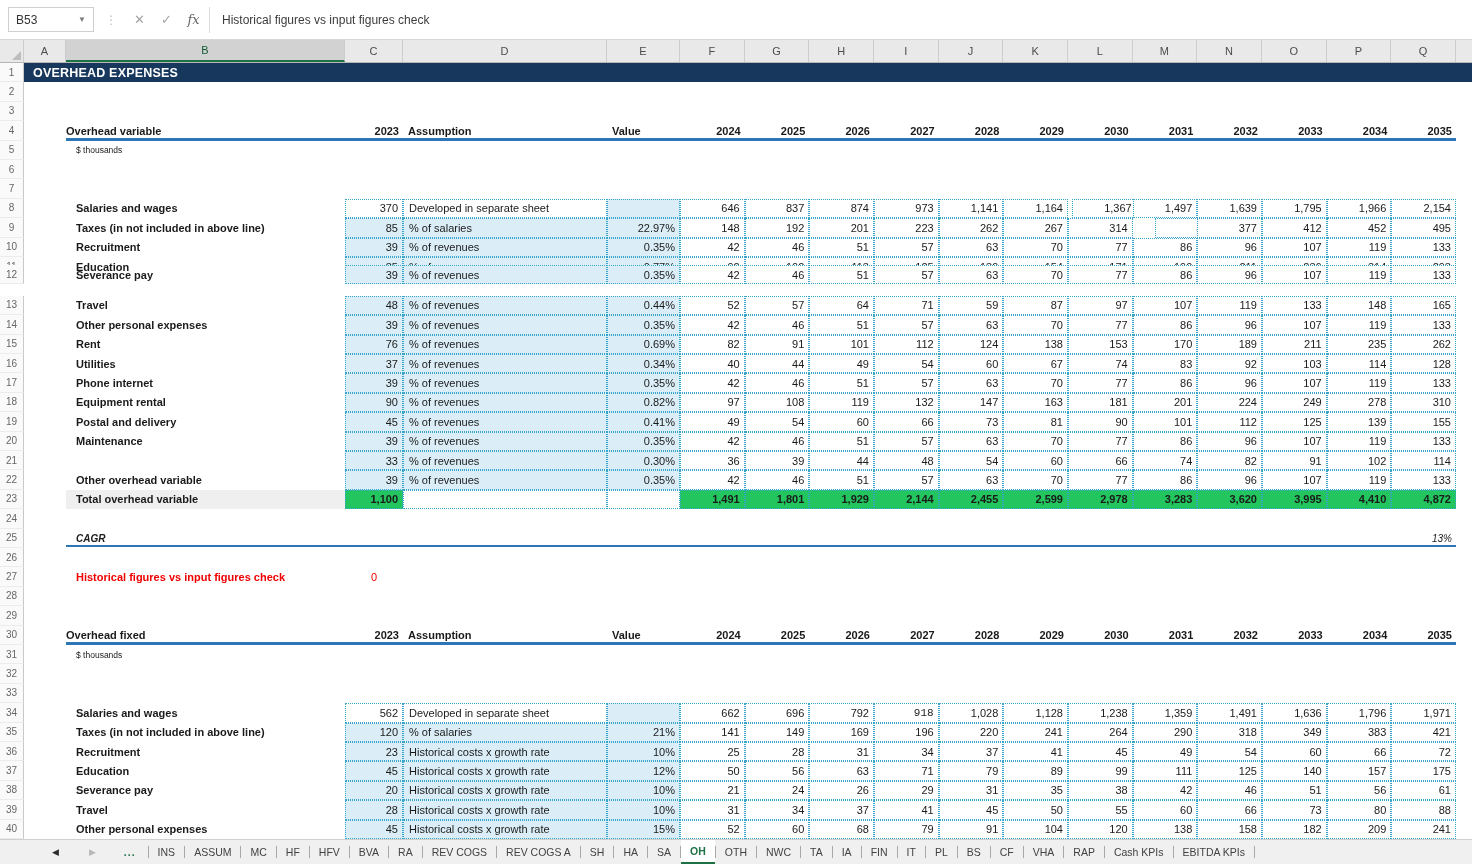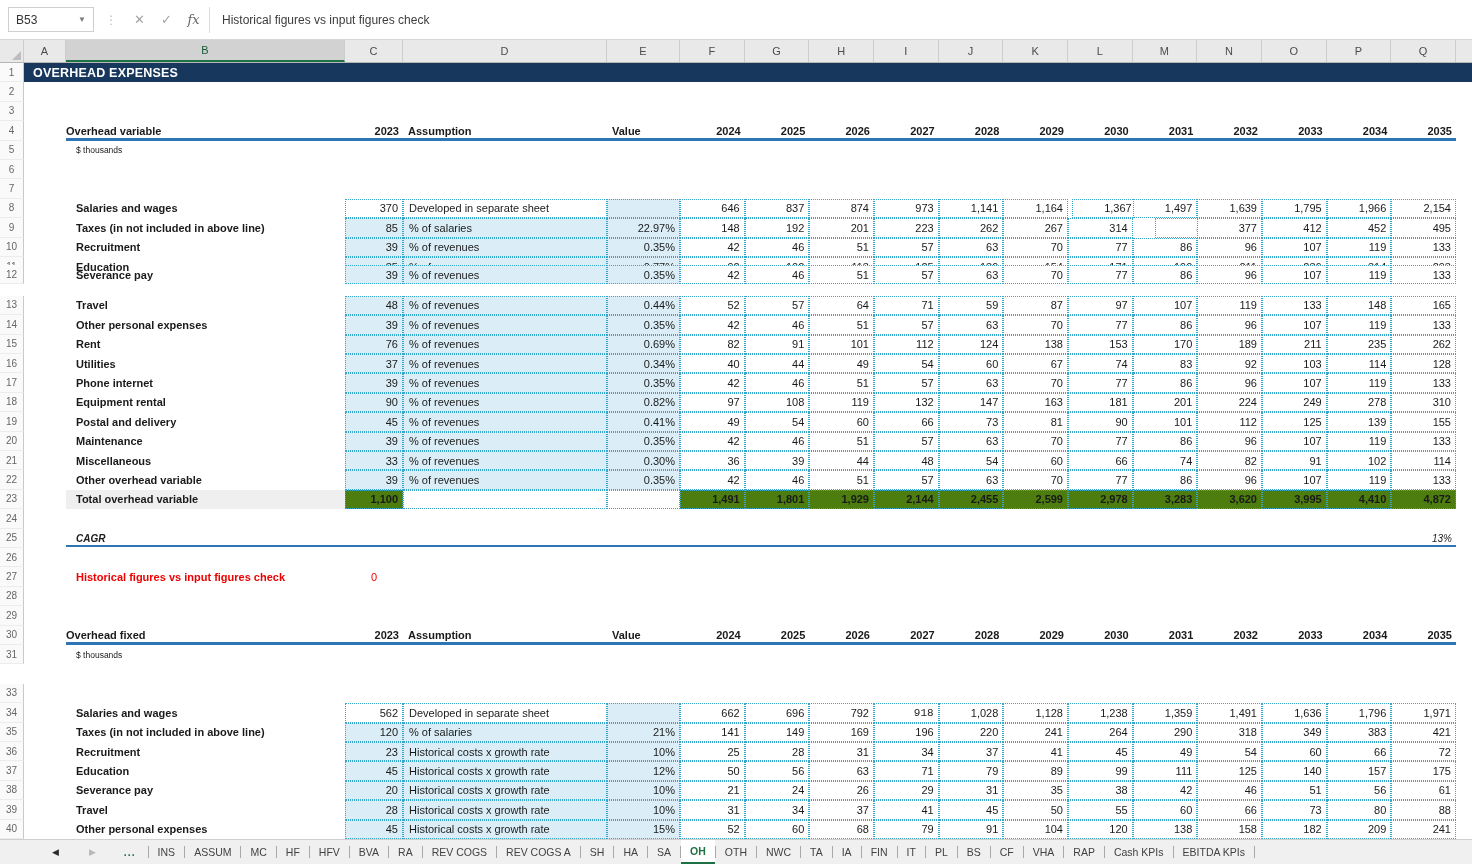--- a/index.html
+++ b/index.html
@@ -42,21 +42,21 @@
   .ctr{justify-content:center;}
   .pl{padding-left:5px;}
   .lbl{padding-left:10px;font-weight:bold;}
   .b{font-weight:bold;}
   .it{font-style:italic;font-size:10px;}
   .red{color:#F00000;}
   .unit{font-size:8.5px;color:#1a1a1a;padding-left:10px;}
   .title{background:#17375D;color:#fff;font-weight:bold;font-size:12.5px;padding-left:9px;letter-spacing:.2px;}
   .inb{background:#DBEEF7;border:1px dotted #38A6CA;}
   .inw{background:#fff;border:1px dotted #38A6CA;}
-  .int{background:#4d7c0f;border:1px dotted #38A6CA;font-weight:bold;}
+  .int{background:#22c55e;border:1px dotted #38A6CA;font-weight:bold;}
   .tot{background:#EFEFEF;font-weight:bold;}
   .ul2{position:absolute;left:66px;width:1390px;bottom:0;height:2.5px;background:#2E75B6;}
   .ul1{position:absolute;left:66px;width:1390px;bottom:1px;height:1.5px;background:#2E75B6;}
 
   
   .tabsbar{position:absolute;top:839px;left:0;width:1472px;height:25px;background:#F0F0F0;
            border-top:1px solid #cfcfcf;display:flex;align-items:stretch;box-sizing:border-box;
            font-size:10.5px;color:#424242;}
   .tnav{display:flex;align-items:center;font-size:9px;}
   .tnav.l{margin-left:52px;color:#2b2b2b;}
@@ -387,21 +387,20 @@
       <div class="cell num inw" style="left: 1003.34px; width: 64.667px;">70</div>
       <div class="cell num inw" style="left: 1068px; width: 64.667px;">77</div>
       <div class="cell num inw" style="left: 1132.67px; width: 64.667px;">86</div>
       <div class="cell num inw" style="left: 1197.34px; width: 64.667px;">96</div>
       <div class="cell num inw" style="left: 1262px; width: 64.667px;">107</div>
       <div class="cell num inw" style="left: 1326.67px; width: 64.667px;">119</div>
       <div class="cell num inw" style="left: 1391.34px; width: 64.667px;">133</div>
     </div>
     <div class="grow" style="top: 388px;">
       <div class="rnum">21</div>
-      <div class="cell lbl" style="left: 66px; width: 279px;">Miscellaneous</div>
       <div class="cell num inb" style="left: 345px; width: 58px;">33</div>
       <div class="cell pl inb" style="left: 403px; width: 204px;">% of revenues</div>
       <div class="cell num inb" style="left: 607px; width: 73px;">0.30%</div>
       <div class="cell num inw" style="left: 680px; width: 64.667px;">36</div>
       <div class="cell num inw" style="left: 744.667px; width: 64.667px;">39</div>
       <div class="cell num inw" style="left: 809.334px; width: 64.667px;">44</div>
       <div class="cell num inw" style="left: 874.001px; width: 64.667px;">48</div>
       <div class="cell num inw" style="left: 938.668px; width: 64.667px;">54</div>
       <div class="cell num inw" style="left: 1003.34px; width: 64.667px;">60</div>
       <div class="cell num inw" style="left: 1068px; width: 64.667px;">66</div>
@@ -489,20 +488,23 @@
       <div class="cell b num" style="left: 1197.34px; width: 64.667px;">2032</div>
       <div class="cell b num" style="left: 1262px; width: 64.667px;">2033</div>
       <div class="cell b num" style="left: 1326.67px; width: 64.667px;">2034</div>
       <div class="cell b num" style="left: 1391.34px; width: 64.667px;">2035</div>
       <div class="ul2"></div>
     </div>
     <div class="grow" style="top: 582px;">
       <div class="rnum">31</div>
       <div class="cell unit" style="left: 66px; width: 279px;">$ thousands</div>
     </div>
+    <div class="grow" style="top: 601.4px;">
+      <div class="rnum">32</div>
+    </div>
     <div class="grow" style="top: 620.8px;">
       <div class="rnum">33</div>
     </div>
     <div class="grow" style="top: 640.2px;">
       <div class="rnum">34</div>
       <div class="cell lbl" style="left: 66px; width: 279px;">Salaries and wages</div>
       <div class="cell num inw" style="left: 345px; width: 58px;">562</div>
       <div class="cell pl inw" style="left: 403px; width: 204px;">Developed in separate sheet</div>
       <div class="cell num inb" style="left: 607px; width: 73px;"></div>
       <div class="cell num inw" style="left: 680px; width: 64.667px;">662</div>

